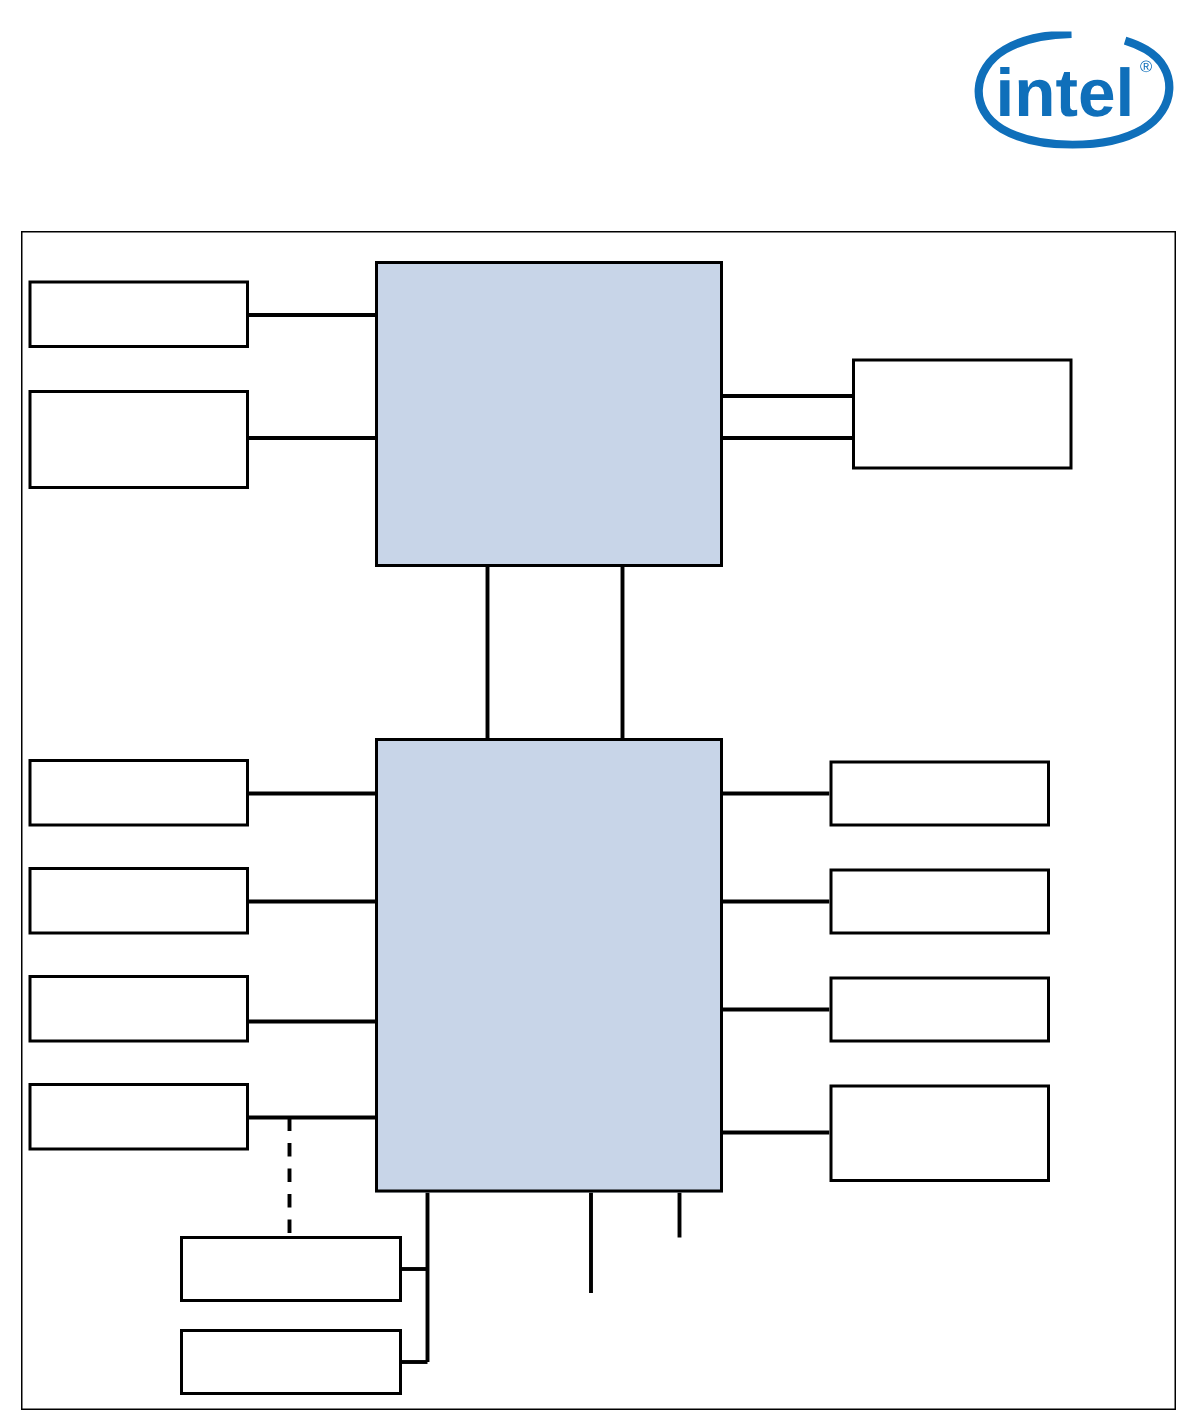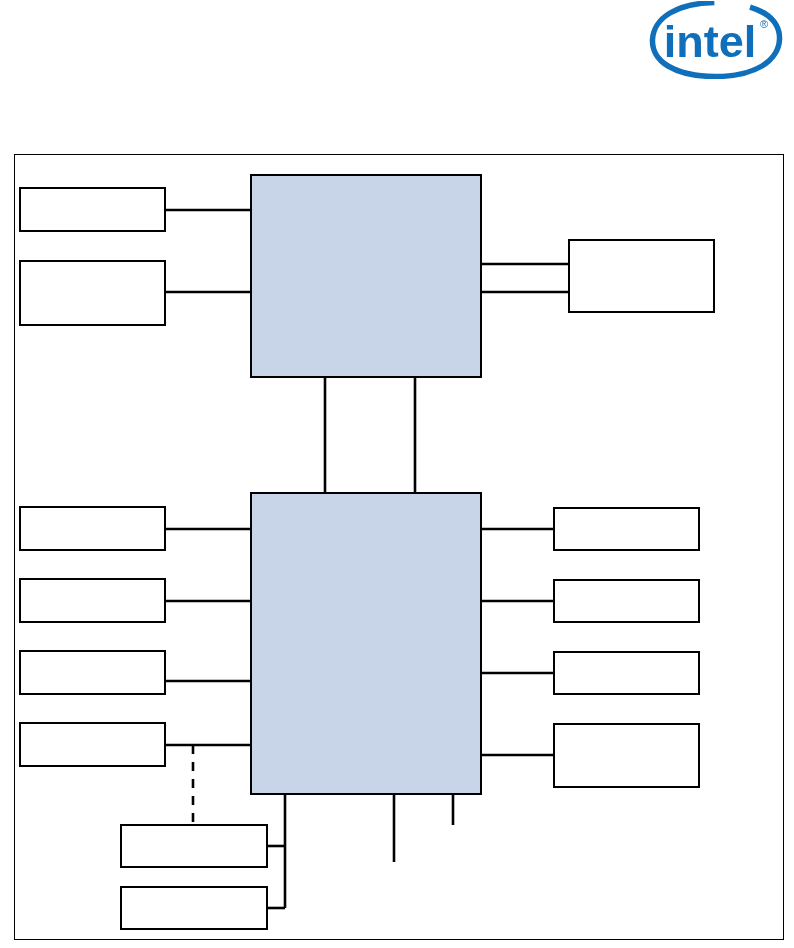--- a/index.html
+++ b/index.html
@@ -11,21 +11,21 @@
     width: 794px;
     height: 948px;
     position: relative;
     font-family: "Liberation Sans", sans-serif;
     overflow: hidden;
   }
 
   
   .logo-wrap {
     position: absolute;
-    top: 1px;
+    top: 21px;
     left: 636px;
     width: 150px;
     height: 78px;
   }
   .logo-wrap svg { display: block; }
 
   
   .diagram-frame {
     position: absolute;
     left: 14px;

